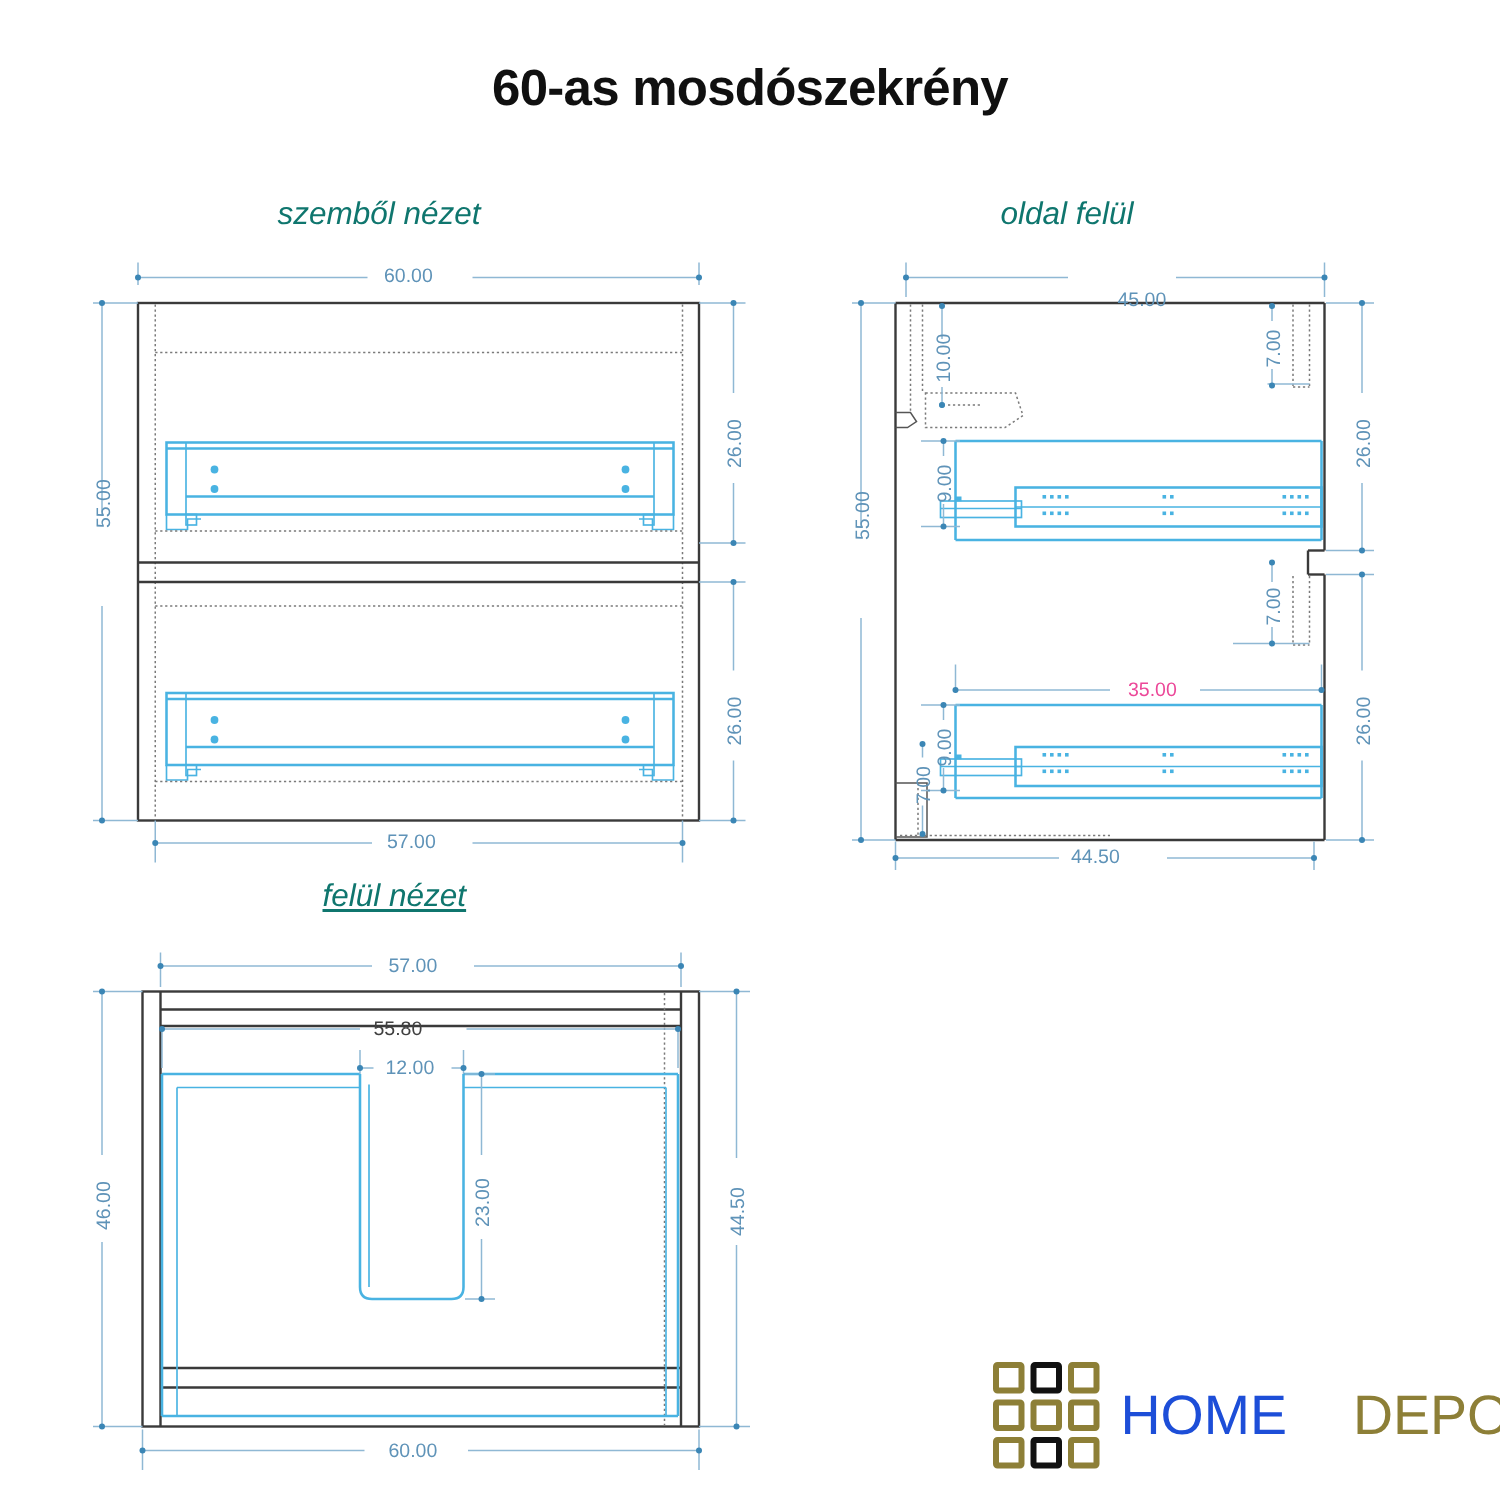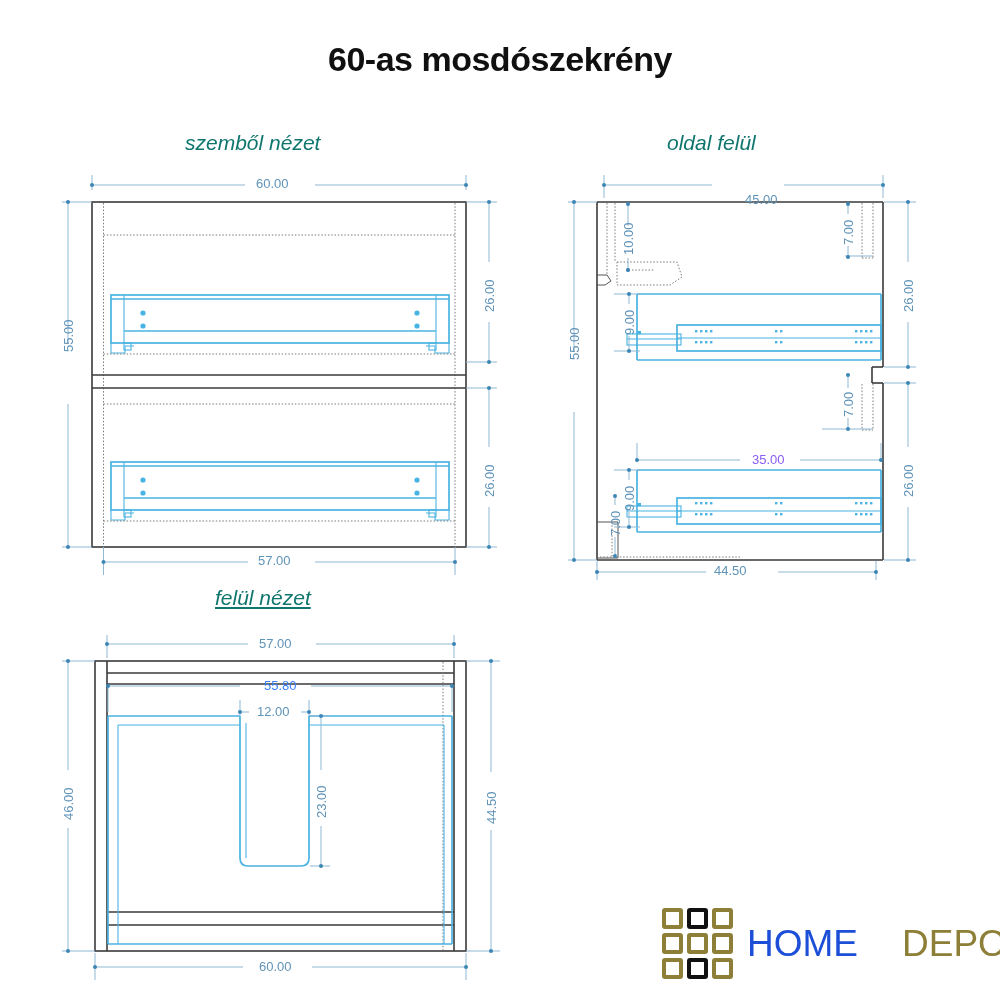--- a/index.html
+++ b/index.html
@@ -478,24 +478,24 @@
   <div class="dimlabel" style="position:absolute;left:714px;top:563px;font-size:13px;color:#5f93b8;font-family:'Liberation Sans',sans-serif;">44.50</div>
   <div class="dimlabel" style="position:absolute;left:567px;top:360px;font-size:13px;color:#5f93b8;font-family:'Liberation Sans',sans-serif;transform:rotate(-90deg);transform-origin:left top;white-space:nowrap;">55.00</div>
   <div class="dimlabel" style="position:absolute;left:901px;top:312px;font-size:13px;color:#5f93b8;font-family:'Liberation Sans',sans-serif;transform:rotate(-90deg);transform-origin:left top;white-space:nowrap;">26.00</div>
   <div class="dimlabel" style="position:absolute;left:901px;top:497px;font-size:13px;color:#5f93b8;font-family:'Liberation Sans',sans-serif;transform:rotate(-90deg);transform-origin:left top;white-space:nowrap;">26.00</div>
   <div class="dimlabel" style="position:absolute;left:621px;top:255px;font-size:13px;color:#5f93b8;font-family:'Liberation Sans',sans-serif;transform:rotate(-90deg);transform-origin:left top;white-space:nowrap;">10.00</div>
   <div class="dimlabel" style="position:absolute;left:841px;top:245px;font-size:13px;color:#5f93b8;font-family:'Liberation Sans',sans-serif;transform:rotate(-90deg);transform-origin:left top;white-space:nowrap;">7.00</div>
   <div class="dimlabel" style="position:absolute;left:841px;top:417px;font-size:13px;color:#5f93b8;font-family:'Liberation Sans',sans-serif;transform:rotate(-90deg);transform-origin:left top;white-space:nowrap;">7.00</div>
   <div class="dimlabel" style="position:absolute;left:608px;top:536px;font-size:13px;color:#5f93b8;font-family:'Liberation Sans',sans-serif;transform:rotate(-90deg);transform-origin:left top;white-space:nowrap;">7.00</div>
   <div class="dimlabel" style="position:absolute;left:622px;top:335px;font-size:13px;color:#5f93b8;font-family:'Liberation Sans',sans-serif;transform:rotate(-90deg);transform-origin:left top;white-space:nowrap;">9.00</div>
   <div class="dimlabel" style="position:absolute;left:622px;top:511px;font-size:13px;color:#5f93b8;font-family:'Liberation Sans',sans-serif;transform:rotate(-90deg);transform-origin:left top;white-space:nowrap;">9.00</div>
-  <div class="dimlabel" style="position:absolute;left:752px;top:452px;font-size:13px;color:#8b5cf6;font-family:'Liberation Sans',sans-serif;">35.00</div>
+  <div class="dimlabel" style="position:absolute;left:752px;top:452px;font-size:13px;color:#ec4899;font-family:'Liberation Sans',sans-serif;">35.00</div>
 
   <div class="dimlabel" style="position:absolute;left:259px;top:636px;font-size:13px;color:#5f93b8;font-family:'Liberation Sans',sans-serif;">57.00</div>
-  <div class="dimlabel" style="position:absolute;left:264px;top:678px;font-size:13px;color:#3b82f6;font-family:'Liberation Sans',sans-serif;">55.80</div>
+  <div class="dimlabel" style="position:absolute;left:249px;top:678px;font-size:13px;color:#404040;font-family:'Liberation Sans',sans-serif;">55.80</div>
   <div class="dimlabel" style="position:absolute;left:257px;top:704px;font-size:13px;color:#5f93b8;font-family:'Liberation Sans',sans-serif;">12.00</div>
   <div class="dimlabel" style="position:absolute;left:314px;top:818px;font-size:13px;color:#5f93b8;font-family:'Liberation Sans',sans-serif;transform:rotate(-90deg);transform-origin:left top;white-space:nowrap;">23.00</div>
   <div class="dimlabel" style="position:absolute;left:259px;top:959px;font-size:13px;color:#5f93b8;font-family:'Liberation Sans',sans-serif;">60.00</div>
   <div class="dimlabel" style="position:absolute;left:61px;top:820px;font-size:13px;color:#5f93b8;font-family:'Liberation Sans',sans-serif;transform:rotate(-90deg);transform-origin:left top;white-space:nowrap;">46.00</div>
   <div class="dimlabel" style="position:absolute;left:484px;top:824px;font-size:13px;color:#5f93b8;font-family:'Liberation Sans',sans-serif;transform:rotate(-90deg);transform-origin:left top;white-space:nowrap;">44.50</div>
 
   <div id="logo">
     <div id="logo-grid">
       <div class="logo-cell"></div>
       <div class="logo-cell dark"></div>

